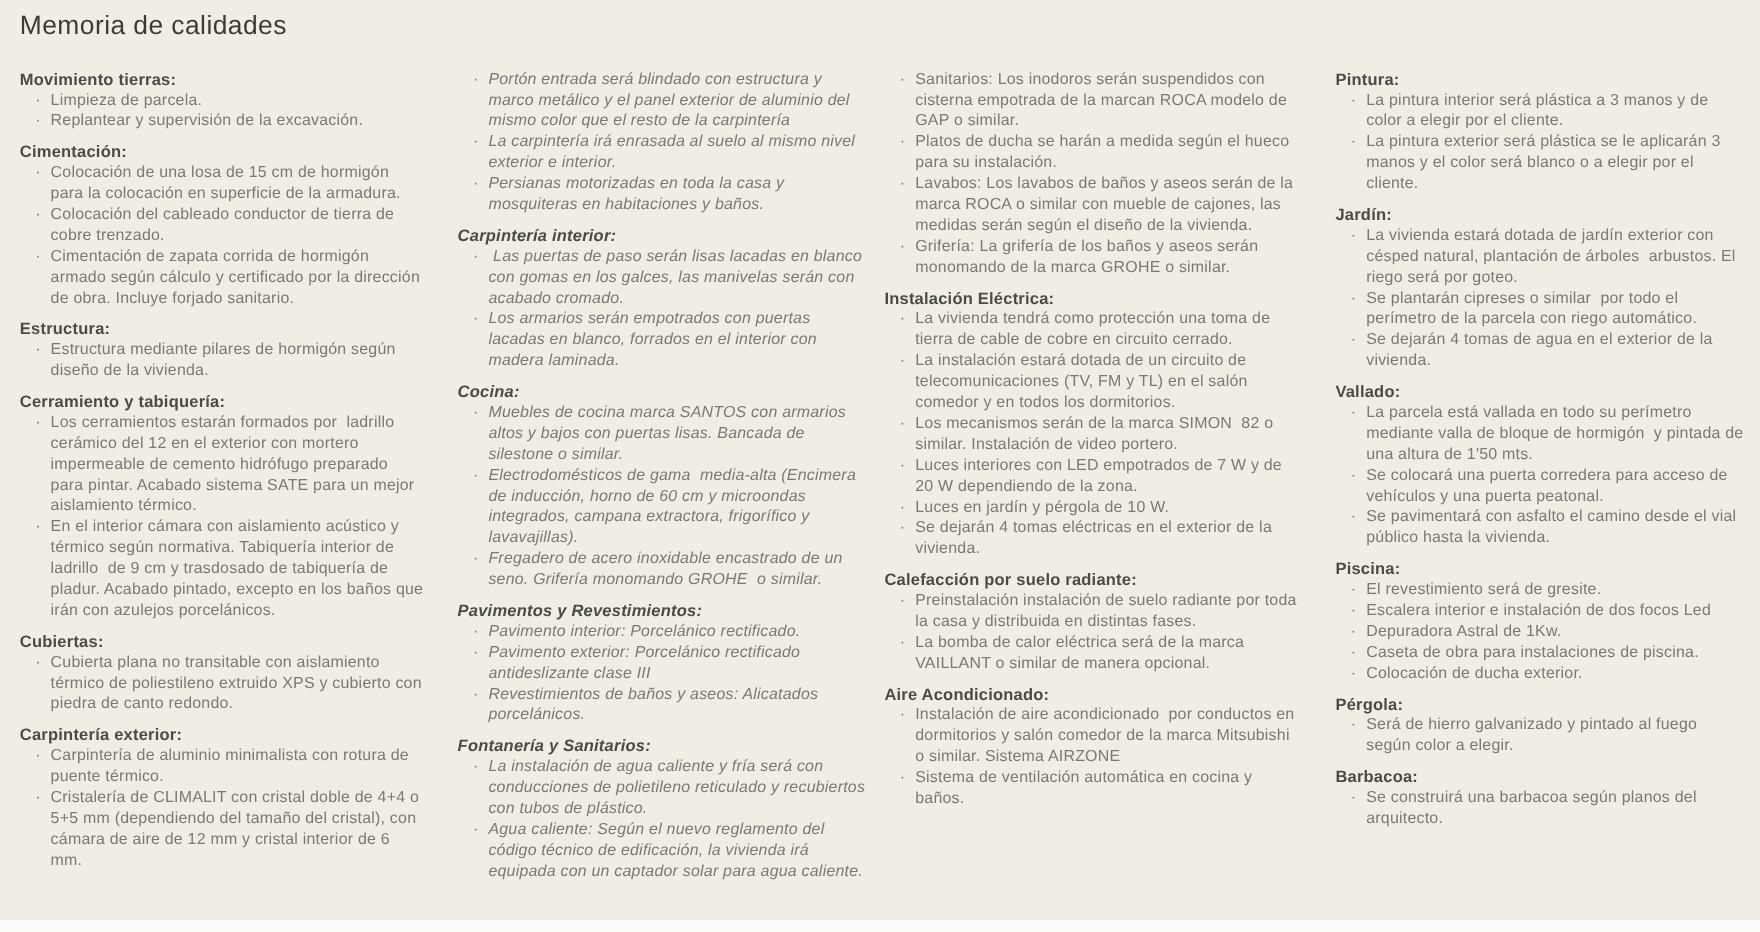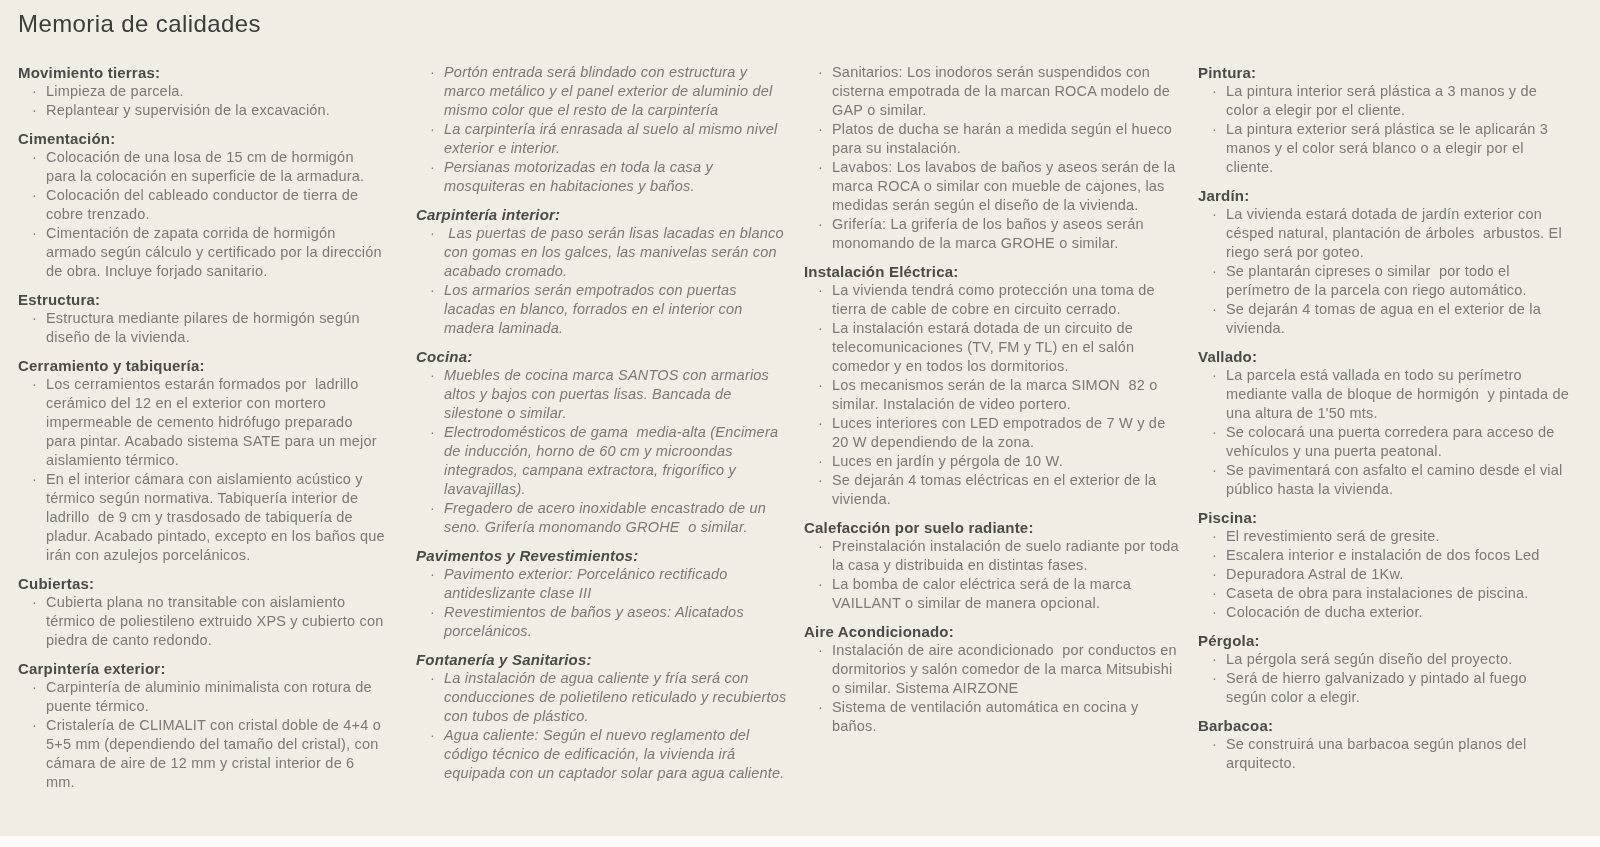--- a/index.html
+++ b/index.html
@@ -31,21 +31,21 @@
     color:var(--title);
   }
   .cols{
     display:flex;
     align-items:flex-start;
   }
   .col{flex:0 0 auto;}
   .col-1{width:368px;margin-right:30px;}
   .col-2{width:372px;margin-right:16px;font-style:italic;}
   .col-3{width:378px;margin-right:16px;}
-  .col-4{width:372px;}
+  .col-4{width:372px;margin-left:16px;}
   .block{margin:0 0 9px 0;}
   .block h2{
     margin:0;
     font-size:15px;
     line-height:19px;
     font-weight:700;
     letter-spacing:.2px;
     color:var(--heading);
   }
   .block ul{
@@ -143,20 +143,21 @@
           <h2>Cocina:</h2>
           <ul>
             <li>Muebles de cocina marca SANTOS con armarios altos y bajos con puertas lisas. Bancada de silestone o similar.</li>
             <li>Electrodomésticos de gama  media-alta (Encimera de inducción, horno de 60 cm y microondas integrados, campana extractora, frigorífico y lavavajillas).</li>
             <li>Fregadero de acero inoxidable encastrado de un seno. Grifería monomando GROHE  o similar.</li>
           </ul>
         </section>
         <section class="block">
           <h2>Pavimentos y Revestimientos:</h2>
           <ul>
+            <li>Pavimento interior: Porcelánico rectificado.</li>
             <li>Pavimento exterior: Porcelánico rectificado antideslizante clase III</li>
             <li>Revestimientos de baños y aseos: Alicatados porcelánicos.</li>
           </ul>
         </section>
         <section class="block">
           <h2>Fontanería y Sanitarios:</h2>
           <ul>
             <li>La instalación de agua caliente y fría será con conducciones de polietileno reticulado y recubiertos con tubos de plástico.</li>
             <li>Agua caliente: Según el nuevo reglamento del código técnico de edificación, la vivienda irá equipada con un captador solar para agua caliente.</li>
           </ul>
@@ -227,21 +228,20 @@
             <li>El revestimiento será de gresite.</li>
             <li>Escalera interior e instalación de dos focos Led</li>
             <li>Depuradora Astral de 1Kw.</li>
             <li>Caseta de obra para instalaciones de piscina.</li>
             <li>Colocación de ducha exterior.</li>
           </ul>
         </section>
         <section class="block">
           <h2>Pérgola:</h2>
           <ul>
-            <li>La pérgola será según diseño del proyecto.</li>
             <li>Será de hierro galvanizado y pintado al fuego según color a elegir.</li>
           </ul>
         </section>
         <section class="block">
           <h2>Barbacoa:</h2>
           <ul>
             <li>Se construirá una barbacoa según planos del arquitecto.</li>
           </ul>
         </section>
       </div>

